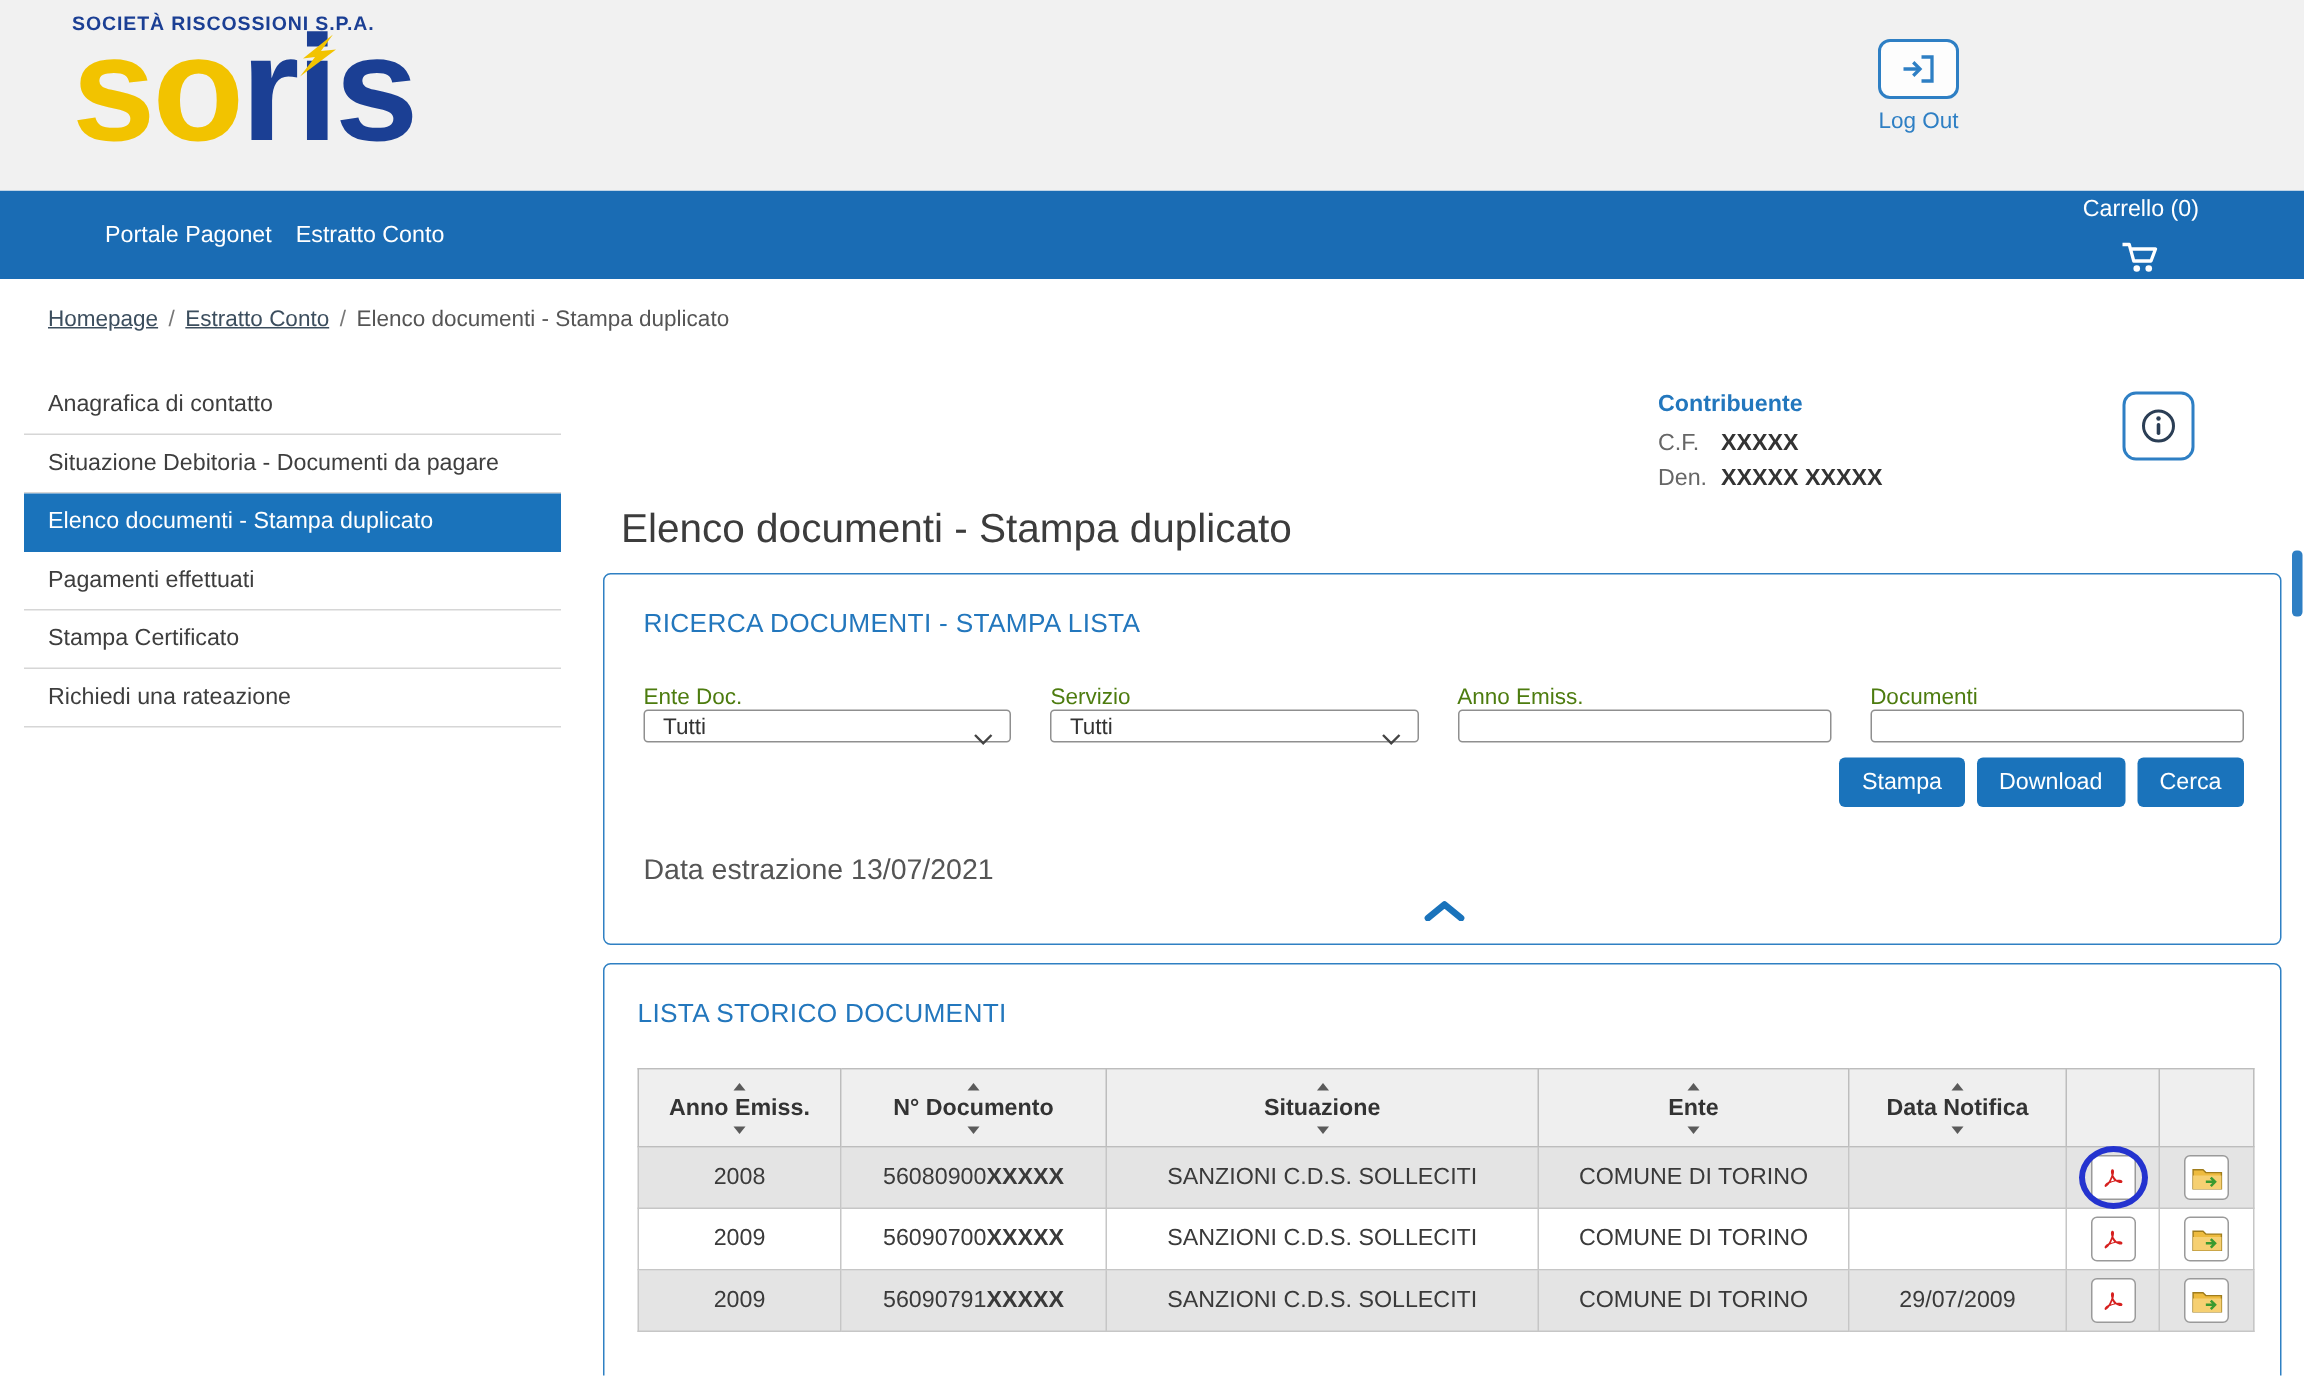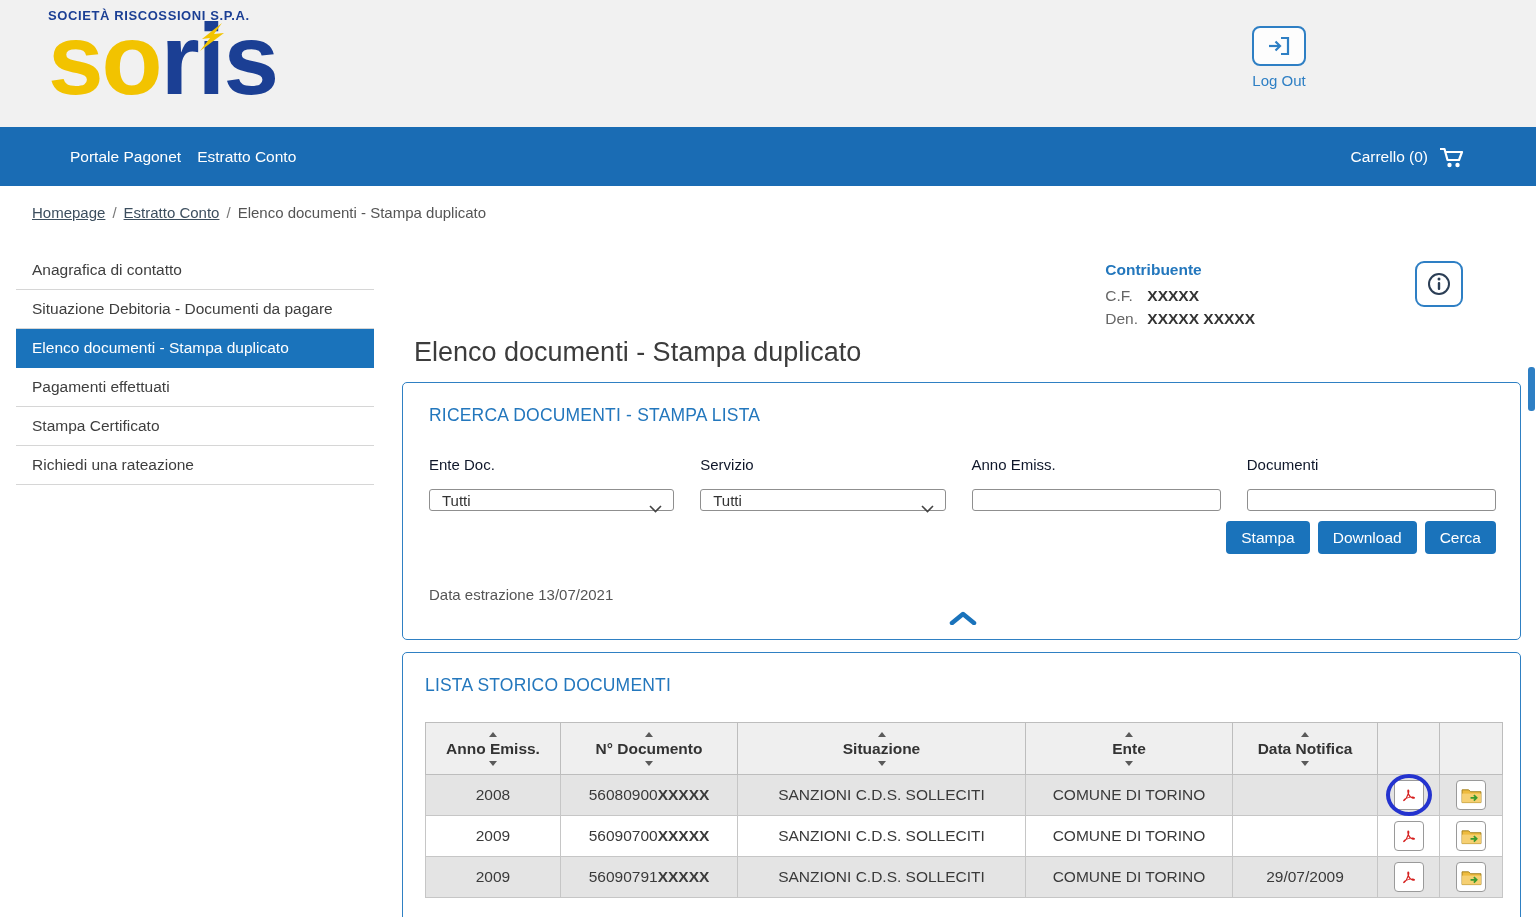--- a/index.html
+++ b/index.html
@@ -17,21 +17,21 @@
   .logo-spark { position:absolute; left:150px; top:14px; }
   .logout { position:absolute; right:226px; top:26px; width:62px; text-align:center; cursor:pointer; }
   .logout-icon-box { display:inline-flex; align-items:center; justify-content:center;
     width:54px; height:40px; border:2px solid #2e7fc4; border-radius:8px; background:#fdfdfd; }
   .logout-label { display:block; margin-top:6px; font-size:15px; color:#2e7fc4; }
 
   
   .main-nav { height:59px; background:#1a6cb4; display:flex; align-items:center; padding:0 70px; }
   .main-nav a { color:#fff; font-size:15.5px; text-decoration:none; margin-right:16px; cursor:pointer; }
   .cart { margin-left:auto; display:flex; align-items:center; gap:10px; color:#fff;
-    font-size:15.5px; cursor:pointer; }
+    font-size:15.5px; cursor:pointer;flex-direction:column; }
 
   
   .breadcrumb { padding:18px 0 0 32px; font-size:15px; }
   .breadcrumb a { color:#3c4e5e; text-decoration:underline; cursor:pointer; }
   .breadcrumb .sep { color:#777; margin:0 7px; }
   .breadcrumb .sep::before { content:"/"; }
   .breadcrumb .current { color:#555; }
 
   
   .content { display:flex; padding:30px 15px 0 16px; gap:26px; align-items:flex-start; }
@@ -55,31 +55,31 @@
 
   
   .panel { border:1px solid #2f80c3; border-radius:5px; margin:0 0 12px 2px; background:#fff; }
   .panel-title { font-size:17.5px; font-weight:400; color:#2377bd; letter-spacing:.2px; }
 
   .search-panel { padding:22px 24px 6px 26px; }
   .search-panel .panel-title { margin-bottom:30px; }
   .form-row { display:flex; gap:26px; }
   .field { width:246px; }
   .field.wide { width:250px; }
-  .field label { display:block; font-size:15px; color:#0f172a; margin-bottom:16px; }
+  .field label { display:block; font-size:15px; color:#4d7c0f; margin-bottom:0; }
   .select-wrap { position:relative; }
   select, .field input { width:100%; height:22px; border:1px solid #8f8f8f; border-radius:3px;
     font-size:15px; color:#333; padding:0 12px; background:#fff;
     font-family:"Liberation Sans", sans-serif; appearance:none; -webkit-appearance:none; }
   .select-chevron { position:absolute; right:12px; top:16px; pointer-events:none; }
   .btn-row { display:flex; justify-content:flex-end; gap:8px; margin-top:10px; }
   .btn-row button { height:33px; padding:0 15px; background:#1a73bb; color:#fff;
     font-size:15.5px; border:none; border-radius:4px; cursor:pointer;
     font-family:"Liberation Sans", sans-serif; }
-  .data-estrazione { margin-top:32px; font-size:15px; color:#555; }
+  .data-estrazione { margin-top:32px; font-size:19px; color:#555; }
   .collapse { text-align:center; padding:8px 0 4px; cursor:pointer; }
 
   .results-panel { padding:22px 18px 40px 22px; }
   .results-panel .panel-title { margin-bottom:26px; }
 
   
   table { width:100%; border-collapse:collapse; table-layout:fixed; }
   th { background:#efefef; border:1px solid #bdbdbd; height:52px; font-size:15.5px;
     color:#333; font-weight:700; vertical-align:middle; cursor:pointer; }
   .th-inner { display:flex; flex-direction:column; align-items:center; gap:3px; }

